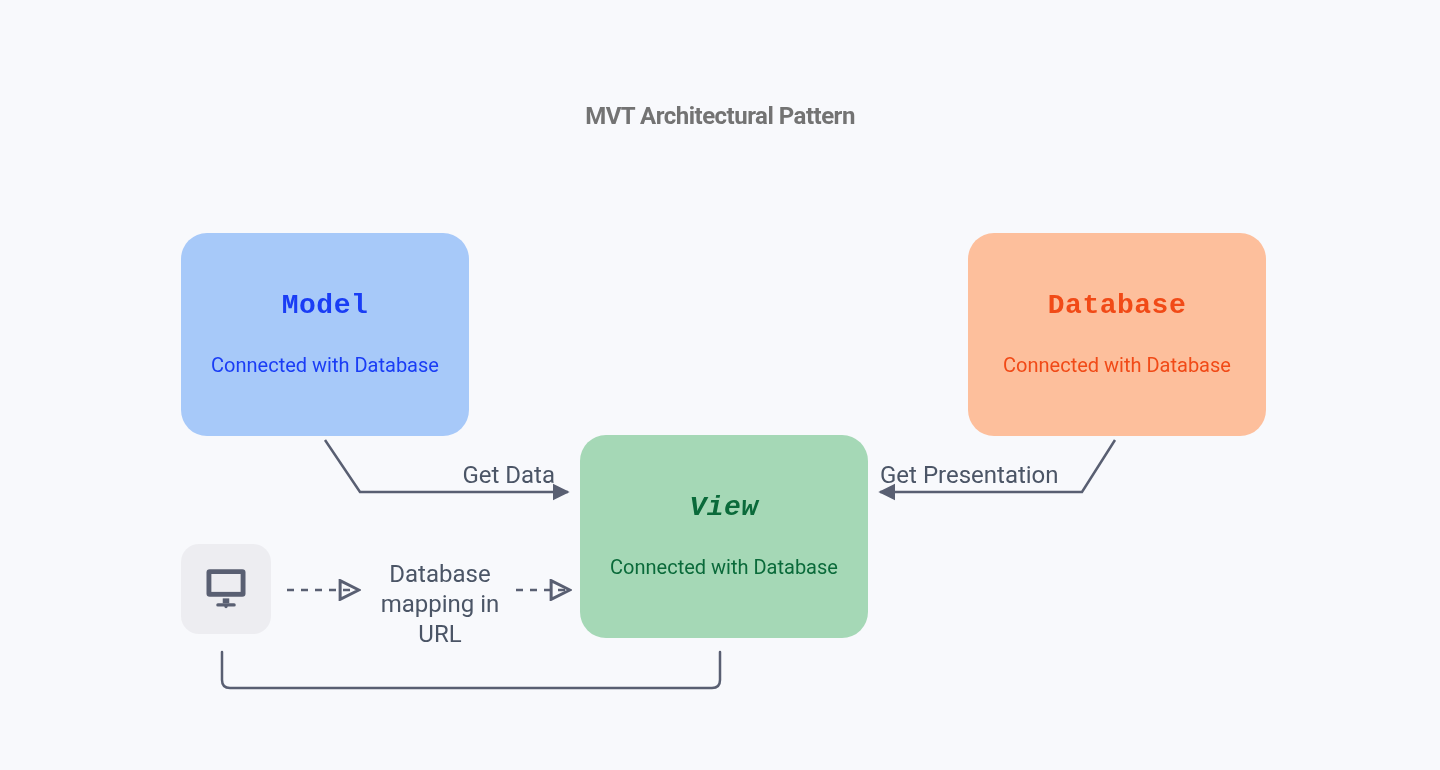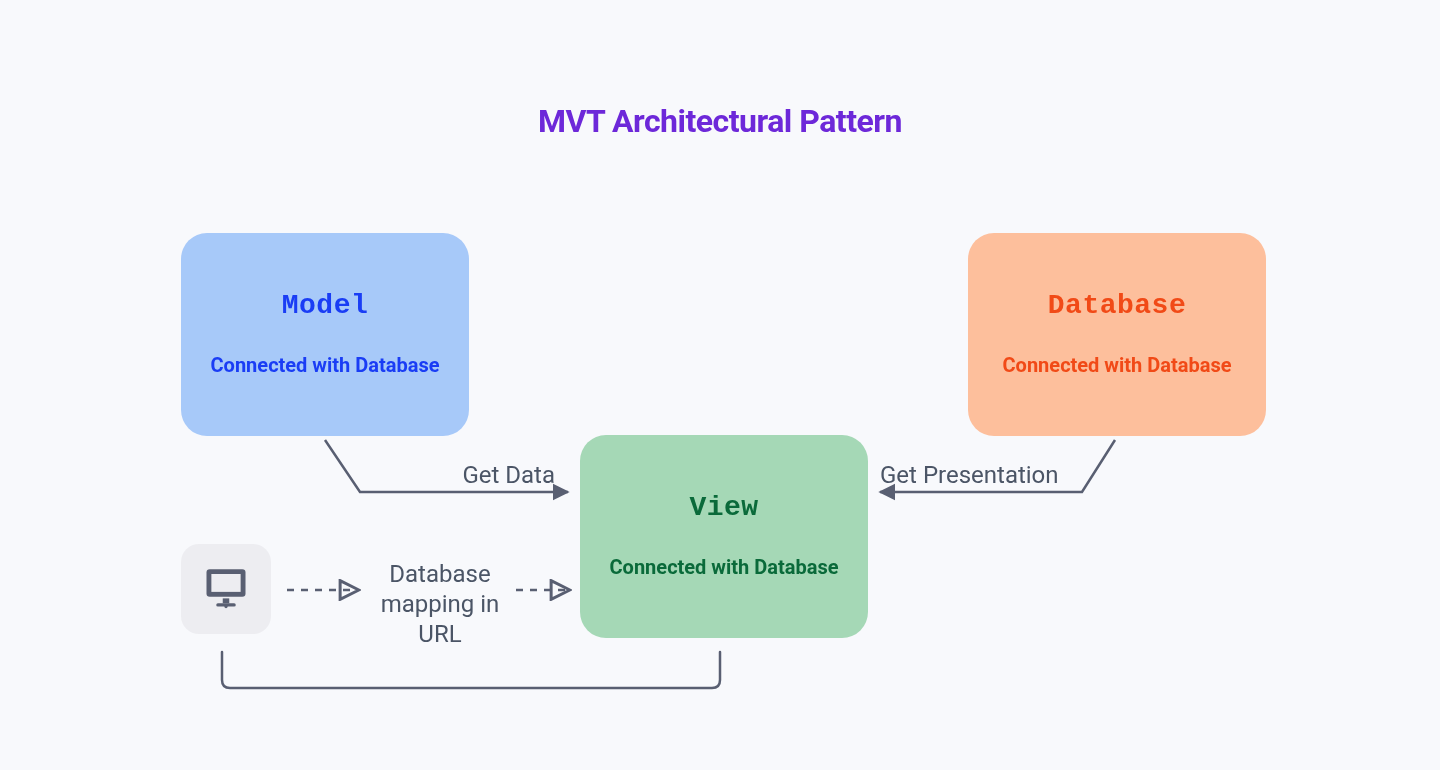--- a/index.html
+++ b/index.html
@@ -8,23 +8,23 @@
     background: #f8f9fc;
     font-family: -apple-system, BlinkMacSystemFont, "Segoe UI", Roboto, Helvetica, Arial, sans-serif;
     position: relative;
     overflow: hidden;
   }
   .title {
     position: absolute;
     top: 102px;
     left: 0; right: 0;
     text-align: center;
-    font-size: 32px;
+    font-size: 24px;
     font-weight: 700;
-    color: #6d28d9;
+    color: #737373;
     letter-spacing: -0.5px;
   }
   .box {
     position: absolute;
     border-radius: 26px;
     display: flex;
     flex-direction: column;
     align-items: center;
     justify-content: center;
     padding: 20px;
@@ -33,21 +33,21 @@
     font-family: "Menlo", "Consolas", "Courier New", monospace;
     font-size: 28px;
     font-weight: 700;
     letter-spacing: 0.5px;
   }
   .box-sub {
     margin-top: 31px;
     font-size: 20px;
     line-height: 1.35;
     text-align: center;
-    font-weight: 700;
+    font-weight: 400;
   }
 
   
   .model {
     left: 181px; top: 233px;
     width: 288px; height: 203px;
     background: #a7c9f9;
   }
   .model .box-title { color: #1a3df5; }
   .model .box-sub   { color: #1a3df5; }
@@ -60,21 +60,21 @@
   }
   .template .box-title { color: #f14a17; }
   .template .box-sub   { color: #f14a17; }
 
   
   .view {
     left: 580px; top: 435px;
     width: 288px; height: 203px;
     background: #a5d8b6;
   }
-  .view .box-title { color: #0a6a3a; }
+  .view .box-title { color: #0a6a3a; font-style: italic; }
   .view .box-sub   { color: #0a6a3a; }
 
   
   .client {
     position: absolute;
     left: 181px; top: 544px;
     width: 90px; height: 90px;
     background: #ededf1;
     border-radius: 18px;
     display: flex; align-items: center; justify-content: center;

